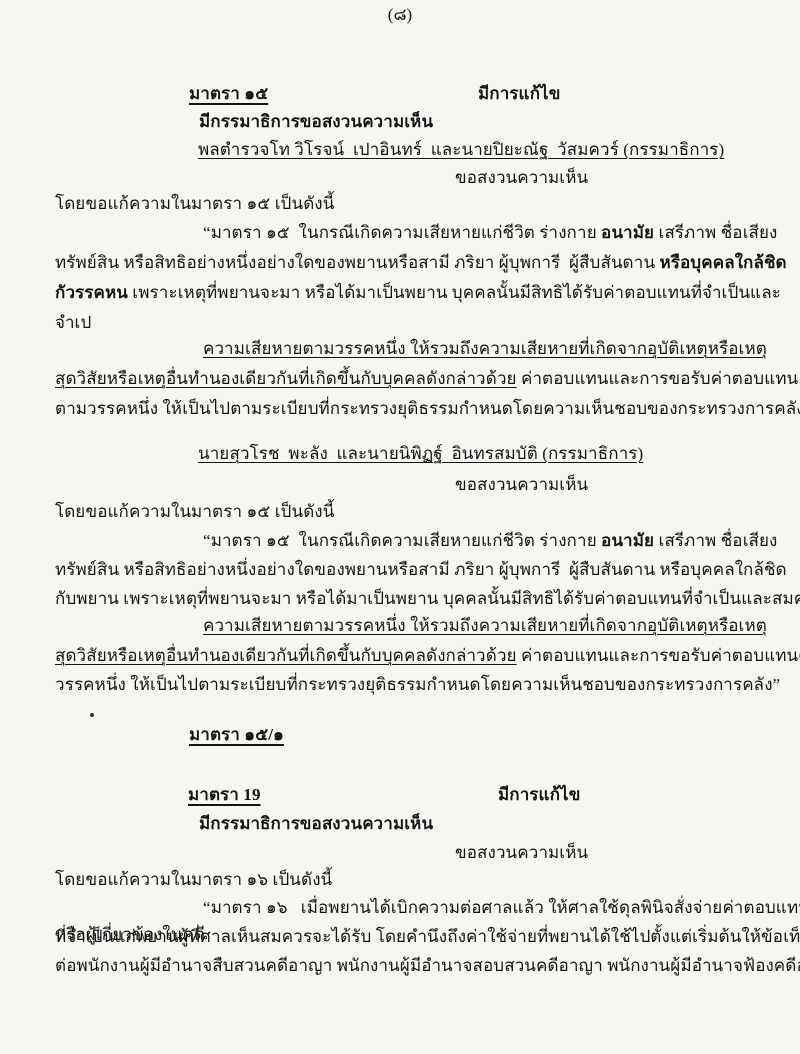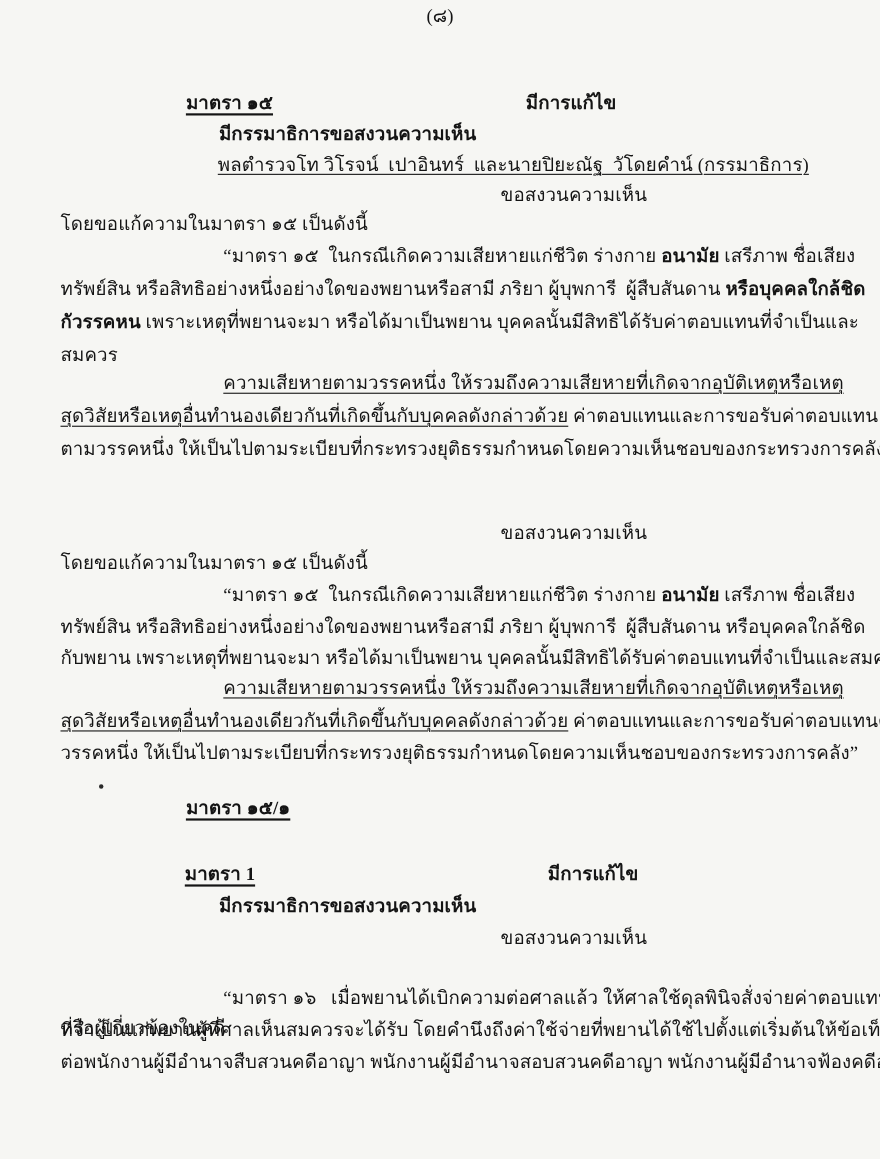--- a/index.html
+++ b/index.html
@@ -16,70 +16,72 @@
   .ln {
     position: absolute;
     white-space: pre;
     line-height: 1.25;
     letter-spacing: 0.1px;
   }
   .center { left: 50%; transform: translateX(-50%); }
   .b { font-weight: bold; }
   b { font-weight: bold; }
   .u, .useg { text-decoration: underline; text-underline-offset: 3px; text-decoration-thickness: 1.3px; }
-  .heading { font-weight: bold; text-decoration: underline; text-underline-offset: 4px; text-decoration-thickness: 1.5px; }
+  .heading { font-weight: bold; text-decoration: underline; text-underline-offset: 4px; text-decoration-thickness: 1.5px; margin-left: 20px; }
   .name { text-decoration: underline; text-underline-offset: 3px; text-decoration-thickness: 1.2px; }
   .speck {
     position: absolute;
     width: 4px; height: 4px;
     background: #2a2a2a;
     border-radius: 50%;
   }
 </style>
 </head>
 <body>
 
 <div class="page">
 
   <div class="ln center" style="top:4px">(๘)</div>
 
   <div class="ln heading" style="top:83px;left:169px">มาตรา ๑๕</div>
   <div class="ln b" style="top:83px;left:478px">มีการแก้ไข</div>
   <div class="ln b" style="top:111px;left:199px">มีกรรมาธิการขอสงวนความเห็น</div>
 
-  <div class="ln name" style="top:139px;left:198px">พลตำรวจโท วิโรจน์  เปาอินทร์  และนายปิยะณัฐ  วัโดยคำน์ (กรรมาธิการ)</div>
+  <div class="ln name" style="top:139px;left:198px">พลตำรวจโท วิโรจน์  เปาอินทร์  และนายปิยะณัฐ  วัสมควร์ (กรรมาธิการ)</div>
   <div class="ln" style="top:167px;left:455px">ขอสงวนความเห็น</div>
   <div class="ln" style="top:193px;left:55px">โดยขอแก้ความในมาตรา ๑๕ เป็นดังนี้</div>
 
   <div class="ln" style="top:222px;left:203px"><span>“มาตรา ๑๕  ในกรณีเกิดความเสียหายแก่ชีวิต ร่างกาย </span><b>อนามัย</b><span> เสรีภาพ ชื่อเสียง</span></div>
   <div class="ln" style="top:252px;left:55px"><span>ทรัพย์สิน หรือสิทธิอย่างหนึ่งอย่างใดของพยานหรือสามี ภริยา ผู้บุพการี  ผู้สืบสันดาน </span><b>หรือบุคคลใกล้ชิด</b></div>
   <div class="ln" style="top:282px;left:55px"><b>กัวรรคหน</b><span> เพราะเหตุที่พยานจะมา หรือได้มาเป็นพยาน บุคคลนั้นมีสิทธิได้รับค่าตอบแทนที่จำเป็นและ</span></div>
-  <div class="ln" style="top:312px;left:55px">สมควร</div>
+  <div class="ln" style="top:312px;left:55px">จำเป</div>
   <div class="ln useg" style="top:338px;left:203px">ความเสียหายตามวรรคหนึ่ง ให้รวมถึงความเสียหายที่เกิดจากอุบัติเหตุหรือเหตุ</div>
   <div class="ln" style="top:368px;left:55px"><span class="useg">สุดวิสัยหรือเหตุอื่นทำนองเดียวกันที่เกิดขึ้นกับบุคคลดังกล่าวด้วย</span><span> ค่าตอบแทนและการขอรับค่าตอบแทน</span></div>
   <div class="ln" style="top:398px;left:55px">ตามวรรคหนึ่ง ให้เป็นไปตามระเบียบที่กระทรวงยุติธรรมกำหนดโดยความเห็นชอบของกระทรวงการคลัง”</div>
 
+  <div class="ln name" style="top:443px;left:198px">นายสุวโรช  พะลัง  และนายนิพิฏฐ์  อินทรสมบัติ (กรรมาธิการ)</div>
   <div class="ln" style="top:474px;left:455px">ขอสงวนความเห็น</div>
   <div class="ln" style="top:501px;left:55px">โดยขอแก้ความในมาตรา ๑๕ เป็นดังนี้</div>
 
   <div class="ln" style="top:530px;left:203px"><span>“มาตรา ๑๕  ในกรณีเกิดความเสียหายแก่ชีวิต ร่างกาย </span><b>อนามัย</b><span> เสรีภาพ ชื่อเสียง</span></div>
   <div class="ln" style="top:559px;left:55px">ทรัพย์สิน หรือสิทธิอย่างหนึ่งอย่างใดของพยานหรือสามี ภริยา ผู้บุพการี  ผู้สืบสันดาน หรือบุคคลใกล้ชิด</div>
   <div class="ln" style="top:588px;left:55px">กับพยาน เพราะเหตุที่พยานจะมา หรือได้มาเป็นพยาน บุคคลนั้นมีสิทธิได้รับค่าตอบแทนที่จำเป็นและสมควร</div>
   <div class="ln useg" style="top:615px;left:203px">ความเสียหายตามวรรคหนึ่ง ให้รวมถึงความเสียหายที่เกิดจากอุบัติเหตุหรือเหตุ</div>
   <div class="ln" style="top:645px;left:55px"><span class="useg">สุดวิสัยหรือเหตุอื่นทำนองเดียวกันที่เกิดขึ้นกับบุคคลดังกล่าวด้วย</span><span> ค่าตอบแทนและการขอรับค่าตอบแทนตาม</span></div>
   <div class="ln" style="top:674px;left:55px">วรรคหนึ่ง ให้เป็นไปตามระเบียบที่กระทรวงยุติธรรมกำหนดโดยความเห็นชอบของกระทรวงการคลัง”</div>
 
   <div class="speck" style="top:713px;left:90px"></div>
 
   <div class="ln heading" style="top:724px;left:169px">มาตรา ๑๕/๑</div>
 
-  <div class="ln heading" style="top:784px;left:168px">มาตรา 1</div>
+  <div class="ln heading" style="top:784px;left:168px">มาตรา 19</div>
   <div class="ln b" style="top:784px;left:498px">มีการแก้ไข</div>
   <div class="ln b" style="top:813px;left:199px">มีกรรมาธิการขอสงวนความเห็น</div>
 
   <div class="ln" style="top:842px;left:455px">ขอสงวนความเห็น</div>
+  <div class="ln" style="top:869px;left:55px">โดยขอแก้ความในมาตรา ๑๖ เป็นดังนี้</div>
 
   <div class="ln" style="top:897px;left:203px">“มาตรา ๑๖   เมื่อพยานได้เบิกความต่อศาลแล้ว ให้ศาลใช้ดุลพินิจสั่งจ่ายค่าตอบแทน</div>
   <div class="ln" style="top:926px;left:55px">ที่จำเป็นแก่พยานผู้ที่ศาลเห็นสมควรจะได้รับ โดยคำนึงถึงค่าใช้จ่ายที่พยานได้ใช้ไปตั้งแต่เริ่มต้นให้ข้อเท็จจริง</div>
   <div class="ln" style="top:955px;left:55px">ต่อพนักงานผู้มีอำนาจสืบสวนคดีอาญา พนักงานผู้มีอำนาจสอบสวนคดีอาญา พนักงานผู้มีอำนาจฟ้องคดีอาญา</div>
   <div class="ln" style="top:924px;left:55px">หรือผู้เกี่ยวข้องในคดี</div>
 
 </div>
 
 </body></html>

